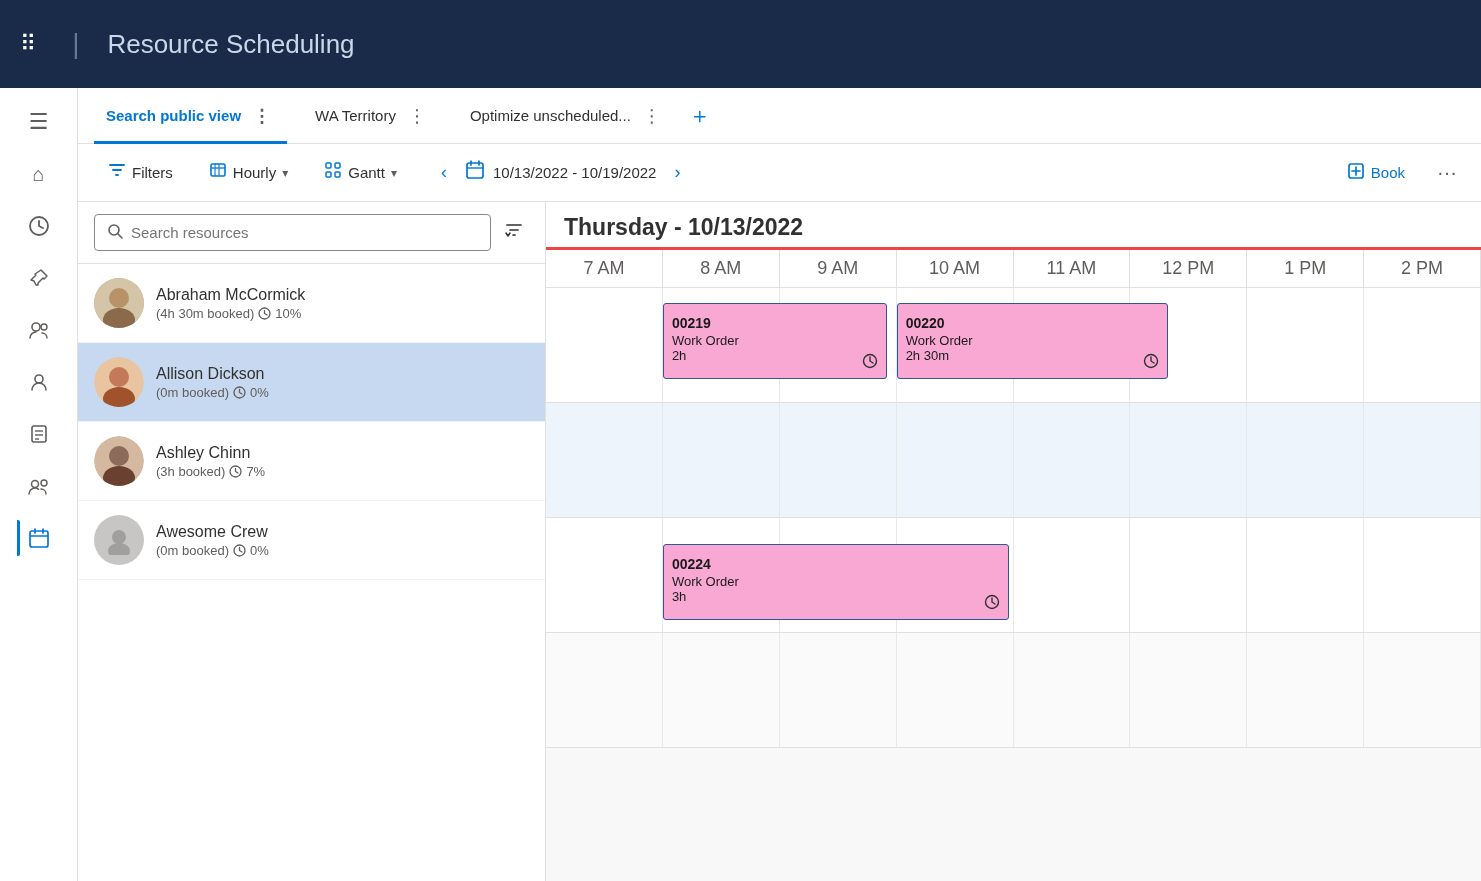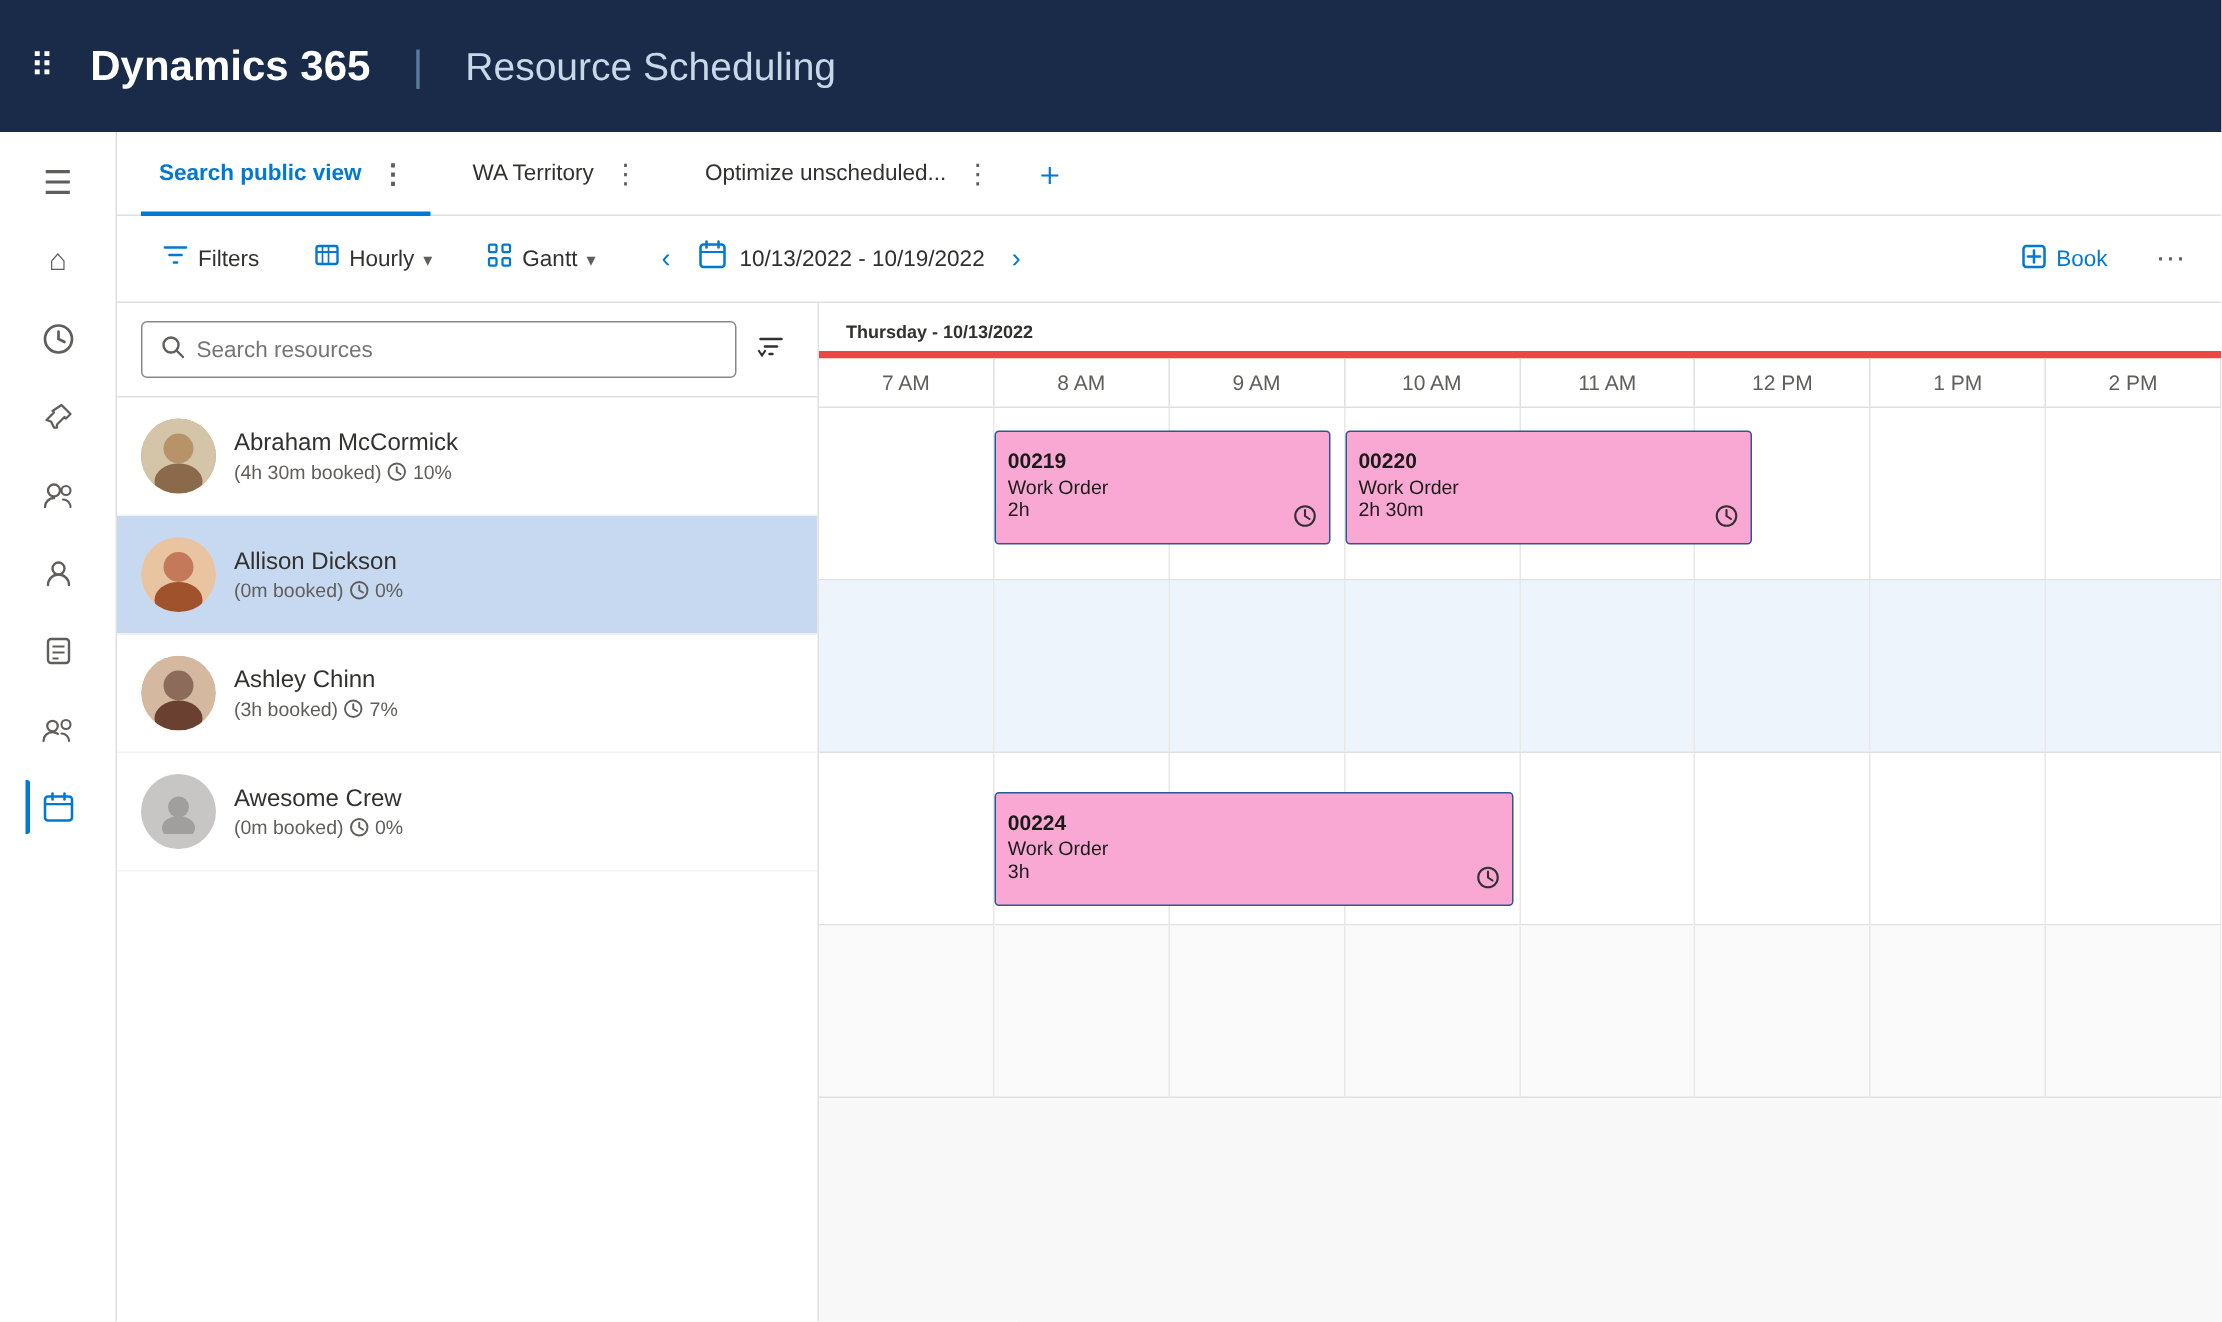--- a/index.html
+++ b/index.html
@@ -263,37 +263,37 @@
     
     .gantt-panel {
       flex: 1;
       display: flex;
       flex-direction: column;
       overflow: hidden;
       background: #f8f8f8;
     }
     .gantt-header-date {
       padding: 12px 18px 6px;
-      font-size: 12px;
+      font-size: 23px;
       font-weight: 600;
       color: #323130;
       background: white;
-      border-bottom: 5px solid #ef4444;
+      border-bottom: 3px solid #ef4444;
     }
     .gantt-time-header {
       display: flex;
       background: white;
       border-bottom: 1px solid #e0e0e0;
       padding-left: 0;
     }
     .time-slot {
       flex: 1;
       text-align: center;
       padding: 8px 0;
-      font-size: 14px;
+      font-size: 18px;
       color: #605e5c;
       border-right: 1px solid #e0e0e0;
       min-width: 100px;
     }
 
     
     .gantt-rows { flex: 1; overflow-y: auto; position: relative; }
     .gantt-row {
       display: flex;
       height: 115px;
@@ -332,21 +332,20 @@
       right: 8px;
       font-size: 15px;
       color: #323130;
     }
   </style>
 </head>
 <body>
 
 <div class="top-nav">
   <span class="top-nav-grid">⠿</span>
-  <span class="top-nav-title">Dynamics 365</span>
   <span class="top-nav-divider">|</span>
   <span class="top-nav-subtitle">Resource Scheduling</span>
 </div>
 
 <div class="main-layout">
 
   <div class="sidebar">
     <div class="sidebar-icon" style="font-size:22px;">☰</div>
     <div class="sidebar-icon">⌂</div>
     <div class="sidebar-icon" style="font-size:18px;">

